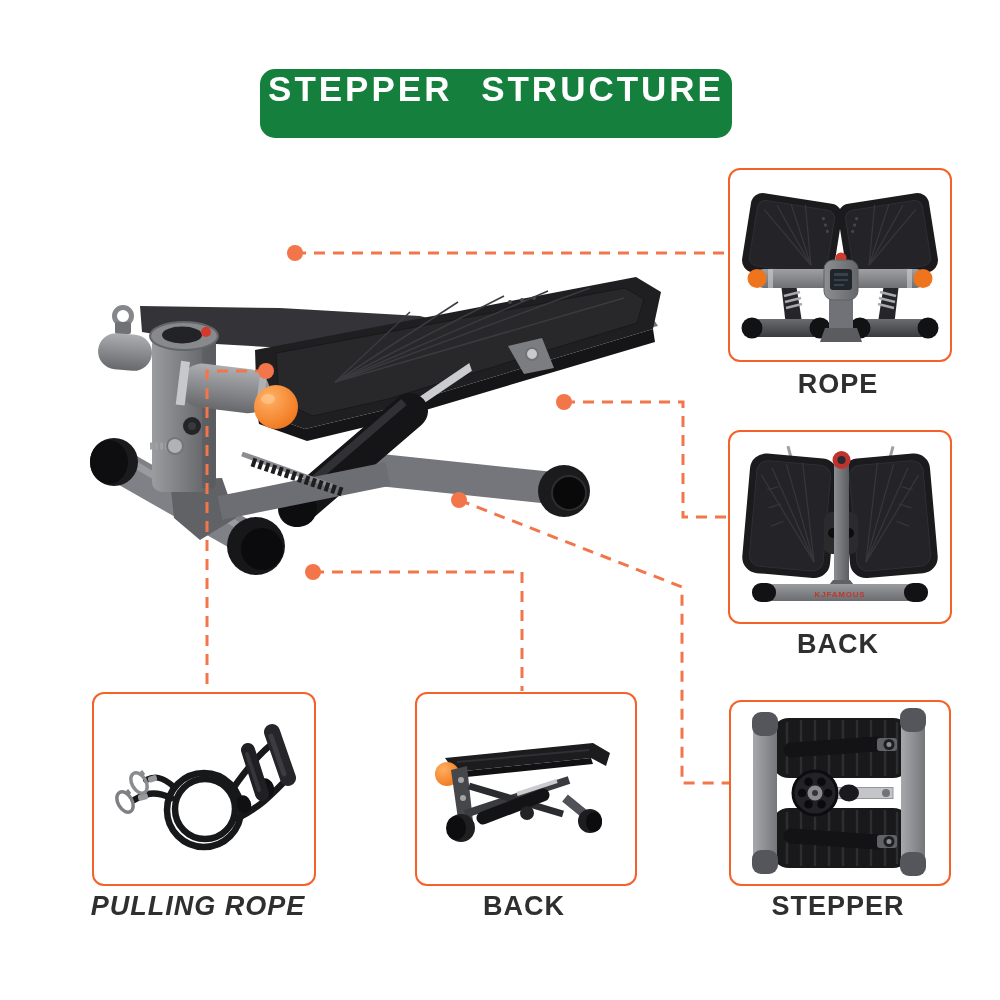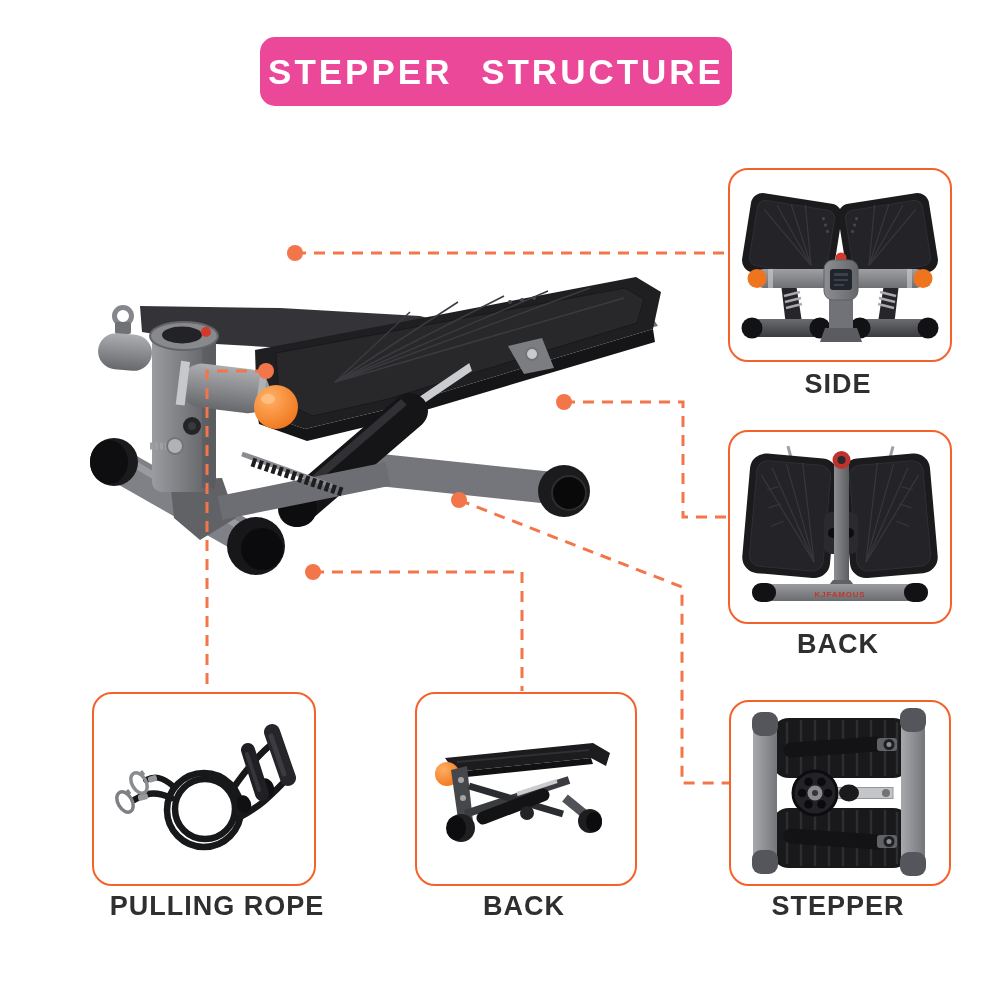--- a/index.html
+++ b/index.html
@@ -1,35 +1,35 @@
 <!DOCTYPE html>
 <html><head>
 <meta charset="utf-8">
 <style>
   html,body{margin:0;padding:0;background:#ffffff;}
   .page{position:relative;width:1000px;height:1000px;background:#ffffff;overflow:hidden;
         font-family:"Liberation Sans", sans-serif;}
-  .banner{position:absolute;left:260px;top:37px;width:472px;height:69px;
-          background:#ec4899;border-radius:15px;display:flex;align-items:center;justify-content:center;}
+  .banner{position:absolute;left:260px;top:69px;width:472px;height:69px;
+          background:#15803d;border-radius:15px;display:flex;align-items:flex-start;justify-content:center;}
   .banner-title{color:#ffffff;font-size:35px;font-weight:700;letter-spacing:3px;word-spacing:16px;}
   .connectors{position:absolute;left:0;top:0;z-index:3;pointer-events:none;}
   .main-photo{position:absolute;left:80px;top:250px;width:600px;height:380px;z-index:1;}
-  .callout{position:absolute;background:#ffffff;border:2.5px solid #F4622A;border-radius:20px;z-index:4;}
+  .callout{position:absolute;background:#ffffff;border:2.5px solid #F4622A;border-radius:12px;z-index:4;}
   .callout svg{position:absolute;left:0;top:0;width:100%;height:100%;}
   .box-front{left:728px;top:168px;width:220px;height:190px;}
   .box-back{left:728px;top:430px;width:220px;height:190px;}
   .box-bottom{left:729px;top:700px;width:218px;height:182px;}
   .box-rope{left:92px;top:692px;width:220px;height:190px;}
   .box-side{left:415px;top:692px;width:218px;height:190px;}
   .view-label{position:absolute;z-index:4;text-align:center;color:#2F2F30;
               font-size:27px;font-weight:700;letter-spacing:1px;}
   .lbl-front{left:728px;top:369px;width:220px;}
   .lbl-back{left:728px;top:629px;width:220px;}
   .lbl-bottom{left:729px;top:891px;width:218px;}
-  .lbl-rope{left:107px;top:891px;width:220px;}
+  .lbl-rope{left:88px;top:891px;width:220px;font-style:italic;}
   .lbl-side{left:415px;top:891px;width:218px;}
   .brand-text{font-family:"Liberation Sans", sans-serif;font-weight:700;}
 </style>
 </head>
 <body>
 
 <div class="page">
 
   <div class="banner">
     <span class="banner-title">STEPPER STRUCTURE</span>
@@ -216,21 +216,21 @@
       <rect x="99" y="112" width="24" height="50" fill="#707277"></rect>
       <polygon points="95,158 127,158 132,172 90,172" fill="#5A5C60"></polygon>
       <circle cx="111" cy="88" r="5.5" fill="#D23A2D"></circle>
       <rect x="94" y="90" width="34" height="40" rx="9" fill="url(#gPodF)" stroke="#5E6064"></rect>
       <rect x="100" y="99" width="22" height="21" rx="3" fill="#20242B"></rect>
       <rect x="104" y="103" width="14" height="3" fill="#39414D"></rect>
       <rect x="104" y="109" width="14" height="2" fill="#39414D"></rect>
       <rect x="104" y="114" width="10" height="2" fill="#39414D"></rect>
     </svg>
   </div>
-  <div class="view-label lbl-front">SIDE</div>
+  <div class="view-label lbl-front">ROPE</div>
 
   <div class="callout box-back">
     <svg viewBox="0 0 220 190">
       <defs>
         <linearGradient id="gBarB" x1="0" y1="0" x2="0" y2="1">
             <stop offset="0" stop-color="#9A9CA0"></stop>
             <stop offset="1" stop-color="#6A6C70"></stop>
           </linearGradient>
         <linearGradient id="gColB" x1="0" y1="0" x2="1" y2="0">
             <stop offset="0" stop-color="#8C8E92"></stop>

